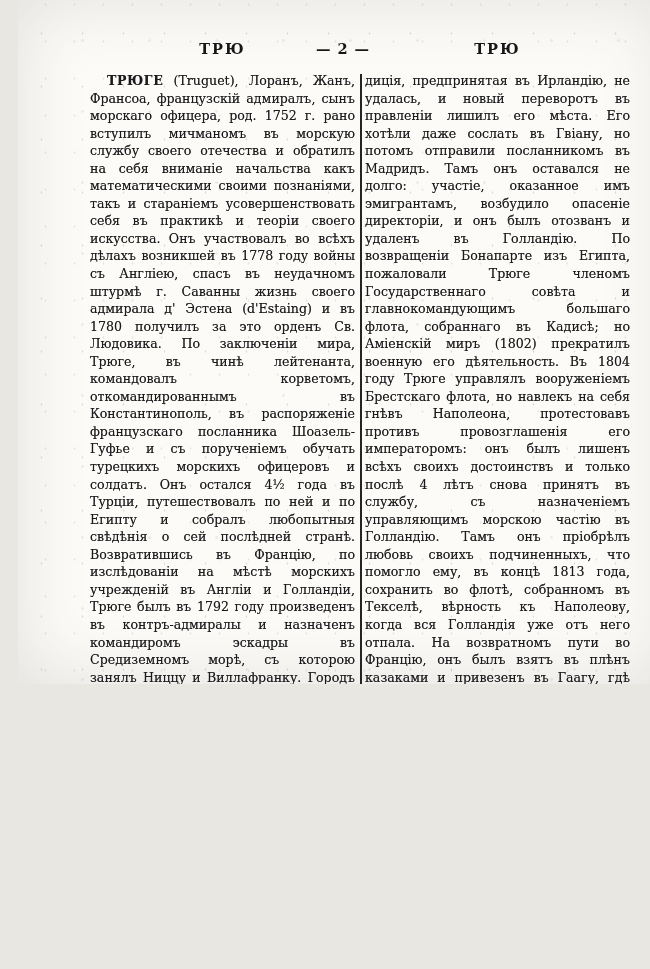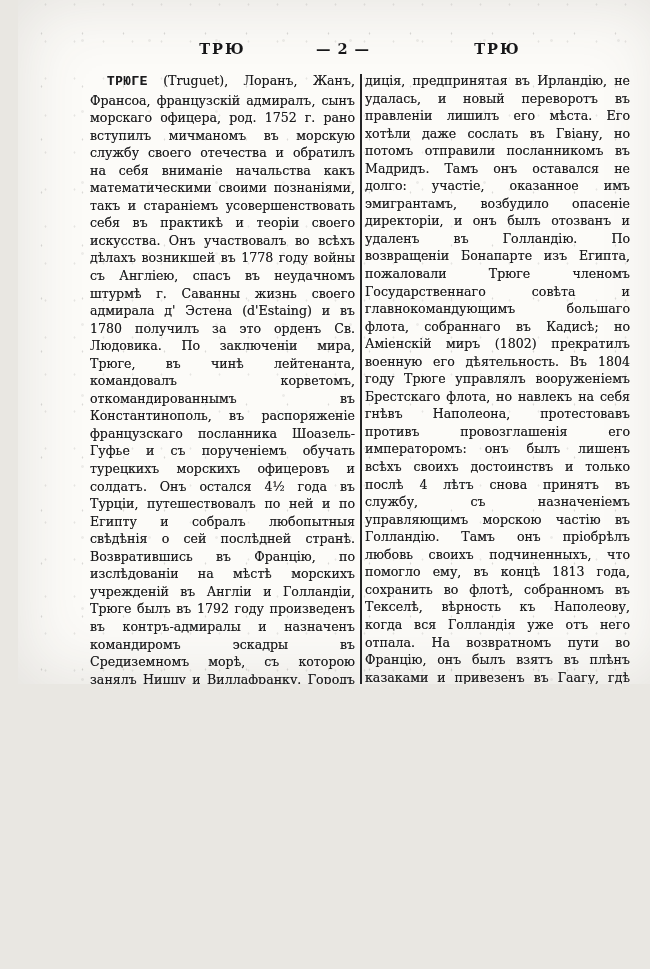--- a/index.html
+++ b/index.html
@@ -49,21 +49,21 @@
   .para{
     margin:0;
     font-size:12.6px;
     line-height:17.55px;
     text-align:justify;
     word-spacing:0.6px;
     text-shadow:0 0 0.45px rgba(20,20,22,0.55);
   }
   .para.indent{text-indent:17px;}
   .para.continues{text-align-last:justify;}
-  .seg-term{font-weight:bold;letter-spacing:0.6px;font-family:Liberation Mono, monospace;}
+  .seg-term{font-weight:bold;letter-spacing:0.6px;}
 </style>
 </head>
 <body>
 
 <div class="page">
 
   <div class="runhead">
     <span class="kw-left">ТРЮ</span>
     <span class="pageno">— 2 —</span>
     <span class="kw-right">ТРЮ</span>

